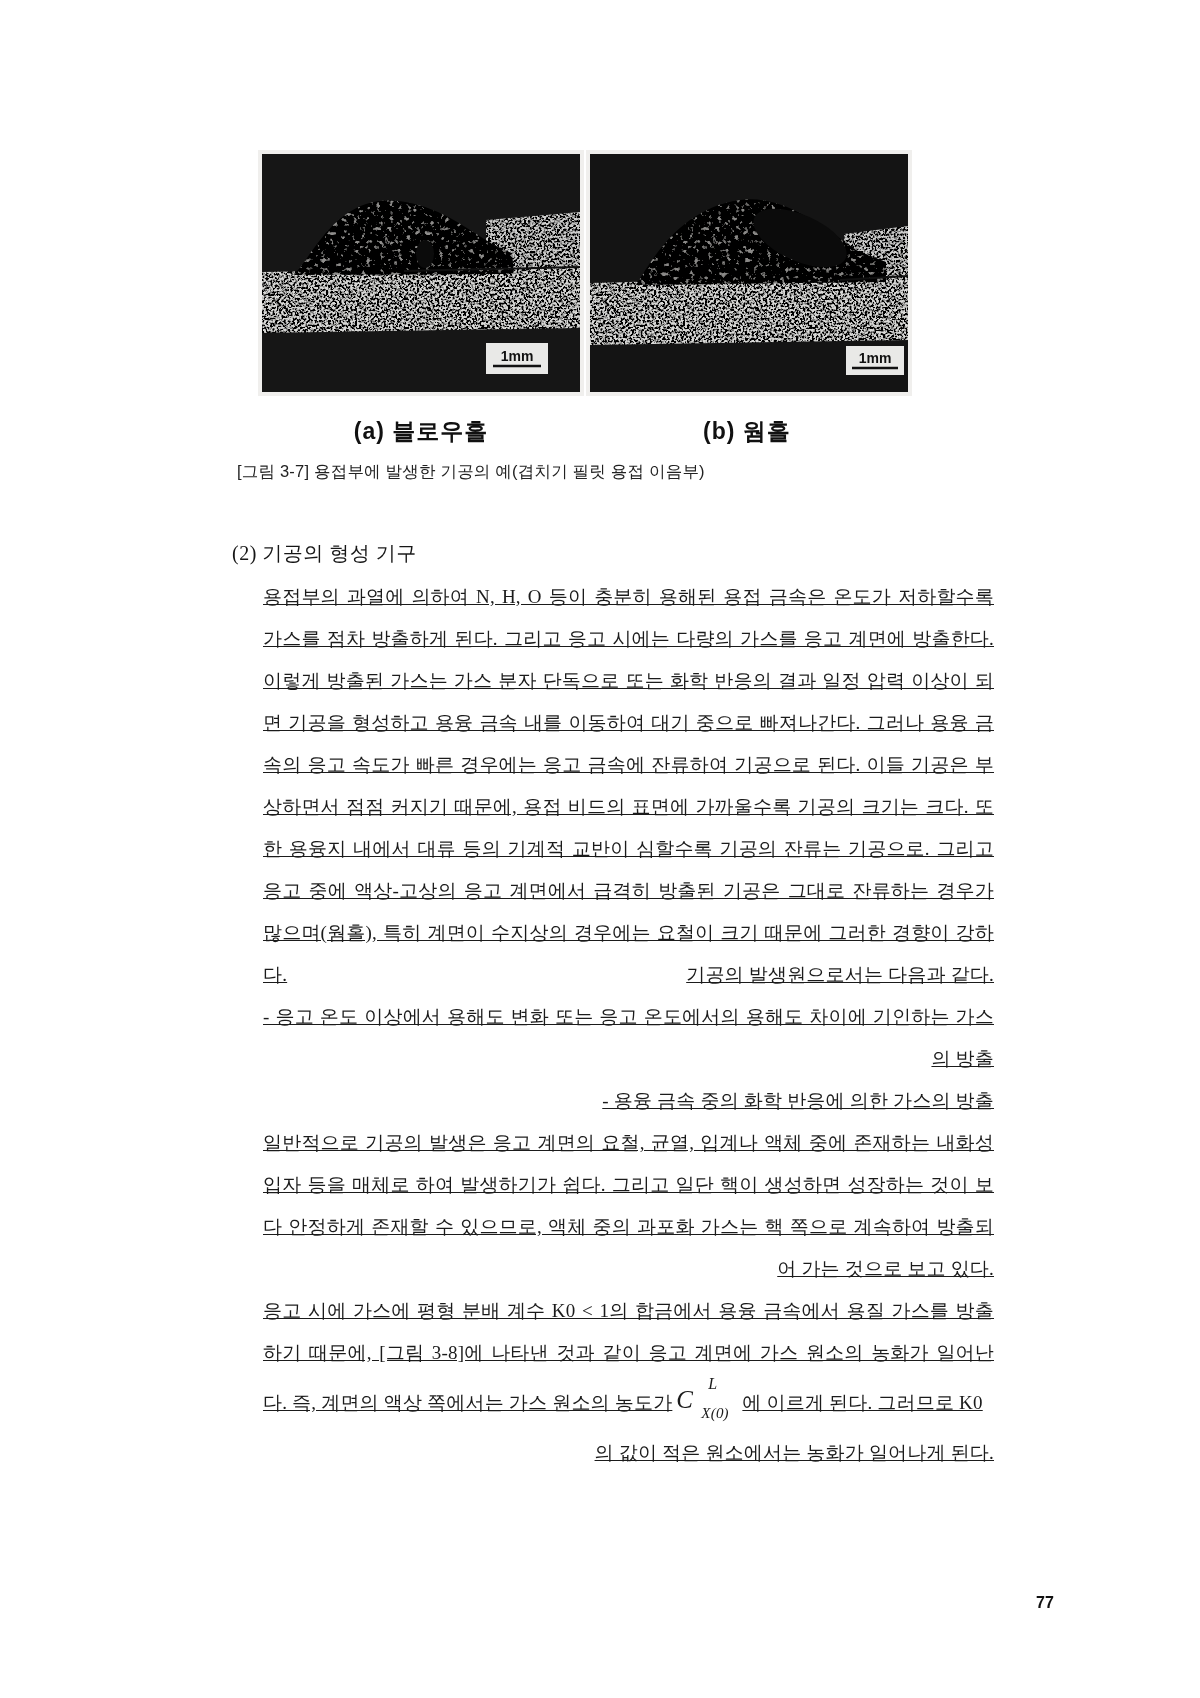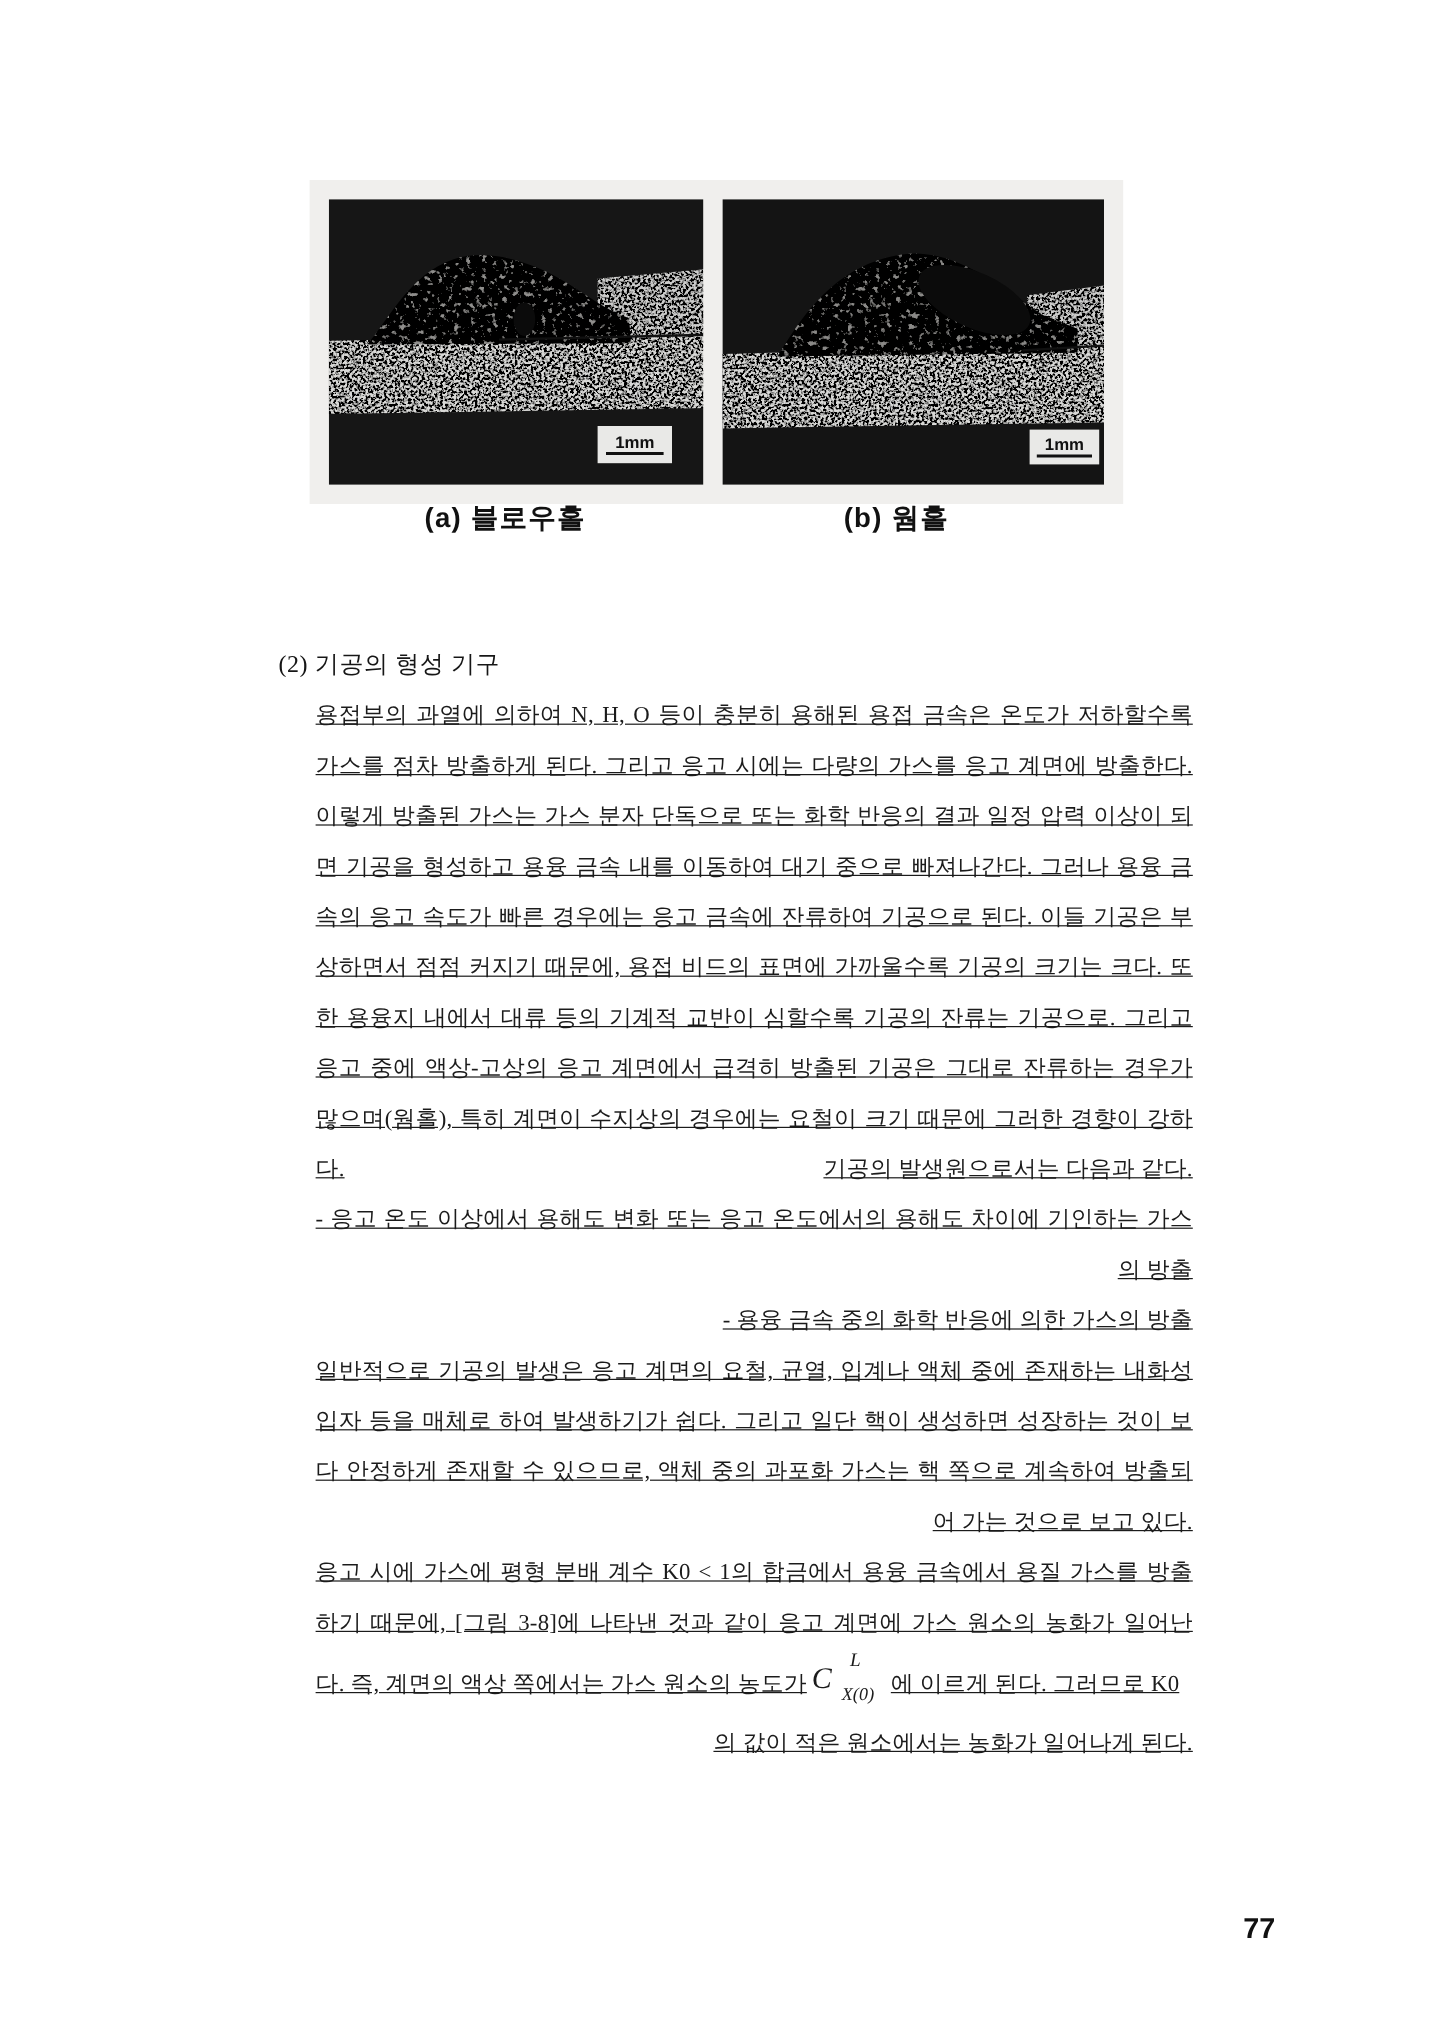--- a/index.html
+++ b/index.html
@@ -9,21 +9,21 @@
     background:#ffffff;
     font-family:"Liberation Serif","DejaVu Serif",serif;
     color:#1c1c1c;
     overflow:hidden;
   }
   
   .photo{
     position:absolute;
     width:318px;height:238px;
     background:#f0efed;
-    padding:16px;
+    padding:4px;
     box-sizing:content-box;
   }
   .photo svg{display:block;width:318px;height:238px;}
   .photo-a{left:258px;top:150px;}
   .photo-b{left:586px;top:150px;}
   .panel-label{
     position:absolute;top:416px;height:30px;
     font-size:23px;font-weight:600;color:#111;
     text-align:center;letter-spacing:1px;
     font-family:"Liberation Sans","DejaVu Sans",sans-serif;
@@ -77,21 +77,21 @@
   .formula .fsup{
     position:absolute;left:34px;top:0px;
     font-size:16px;font-style:italic;line-height:1;
   }
   .formula .fsub{
     position:absolute;left:27px;top:30px;
     font-size:15px;font-style:italic;line-height:1;
   }
   .page-number{
     position:absolute;left:1036px;top:1594px;
-    font-size:24px;font-weight:700;color:#111;
+    font-size:16px;font-weight:700;color:#111;
     font-family:"Liberation Sans","DejaVu Sans",sans-serif;
   }
   .scalebar-text{
     font-family:"Liberation Sans","DejaVu Sans",sans-serif;
     font-weight:700;
   }
 </style>
 </head>
 <body>
 
@@ -161,20 +161,21 @@
         <rect x="256" y="192" width="58" height="29" fill="#e9e9e7"></rect>
         <text x="285" y="209" font-size="14" text-anchor="middle" fill="#111" class="scalebar-text">1mm</text>
         <line x1="262" y1="214" x2="308" y2="214" stroke="#111" stroke-width="2.5"></line>
       </g>
     </svg>
   </div>
 
   <div class="panel-label panel-label-a">(a) 블로우홀</div>
   <div class="panel-label panel-label-b">(b) 웜홀</div>
 
+  <div class="fig-caption">[그림 3-7] 용접부에 발생한 기공의 예(겹치기 필릿 용접 이음부)</div>
 
   <div class="section-heading">(2) 기공의 형성 기구</div>
 
   <div class="body-block">
     <div class="ln j">용접부의 과열에 의하여 N, H, O 등이 충분히 용해된 용접 금속은 온도가 저하할수록</div>
     <div class="ln j">가스를 점차 방출하게 된다. 그리고 응고 시에는 다량의 가스를 응고 계면에 방출한다.</div>
     <div class="ln j">이렇게 방출된 가스는 가스 분자 단독으로 또는 화학 반응의 결과 일정 압력 이상이 되</div>
     <div class="ln j">면 기공을 형성하고 용융 금속 내를 이동하여 대기 중으로 빠져나간다. 그러나 용융 금</div>
     <div class="ln j">속의 응고 속도가 빠른 경우에는 응고 금속에 잔류하여 기공으로 된다. 이들 기공은 부</div>
     <div class="ln j">상하면서 점점 커지기 때문에, 용접 비드의 표면에 가까울수록 기공의 크기는 크다. 또</div>

